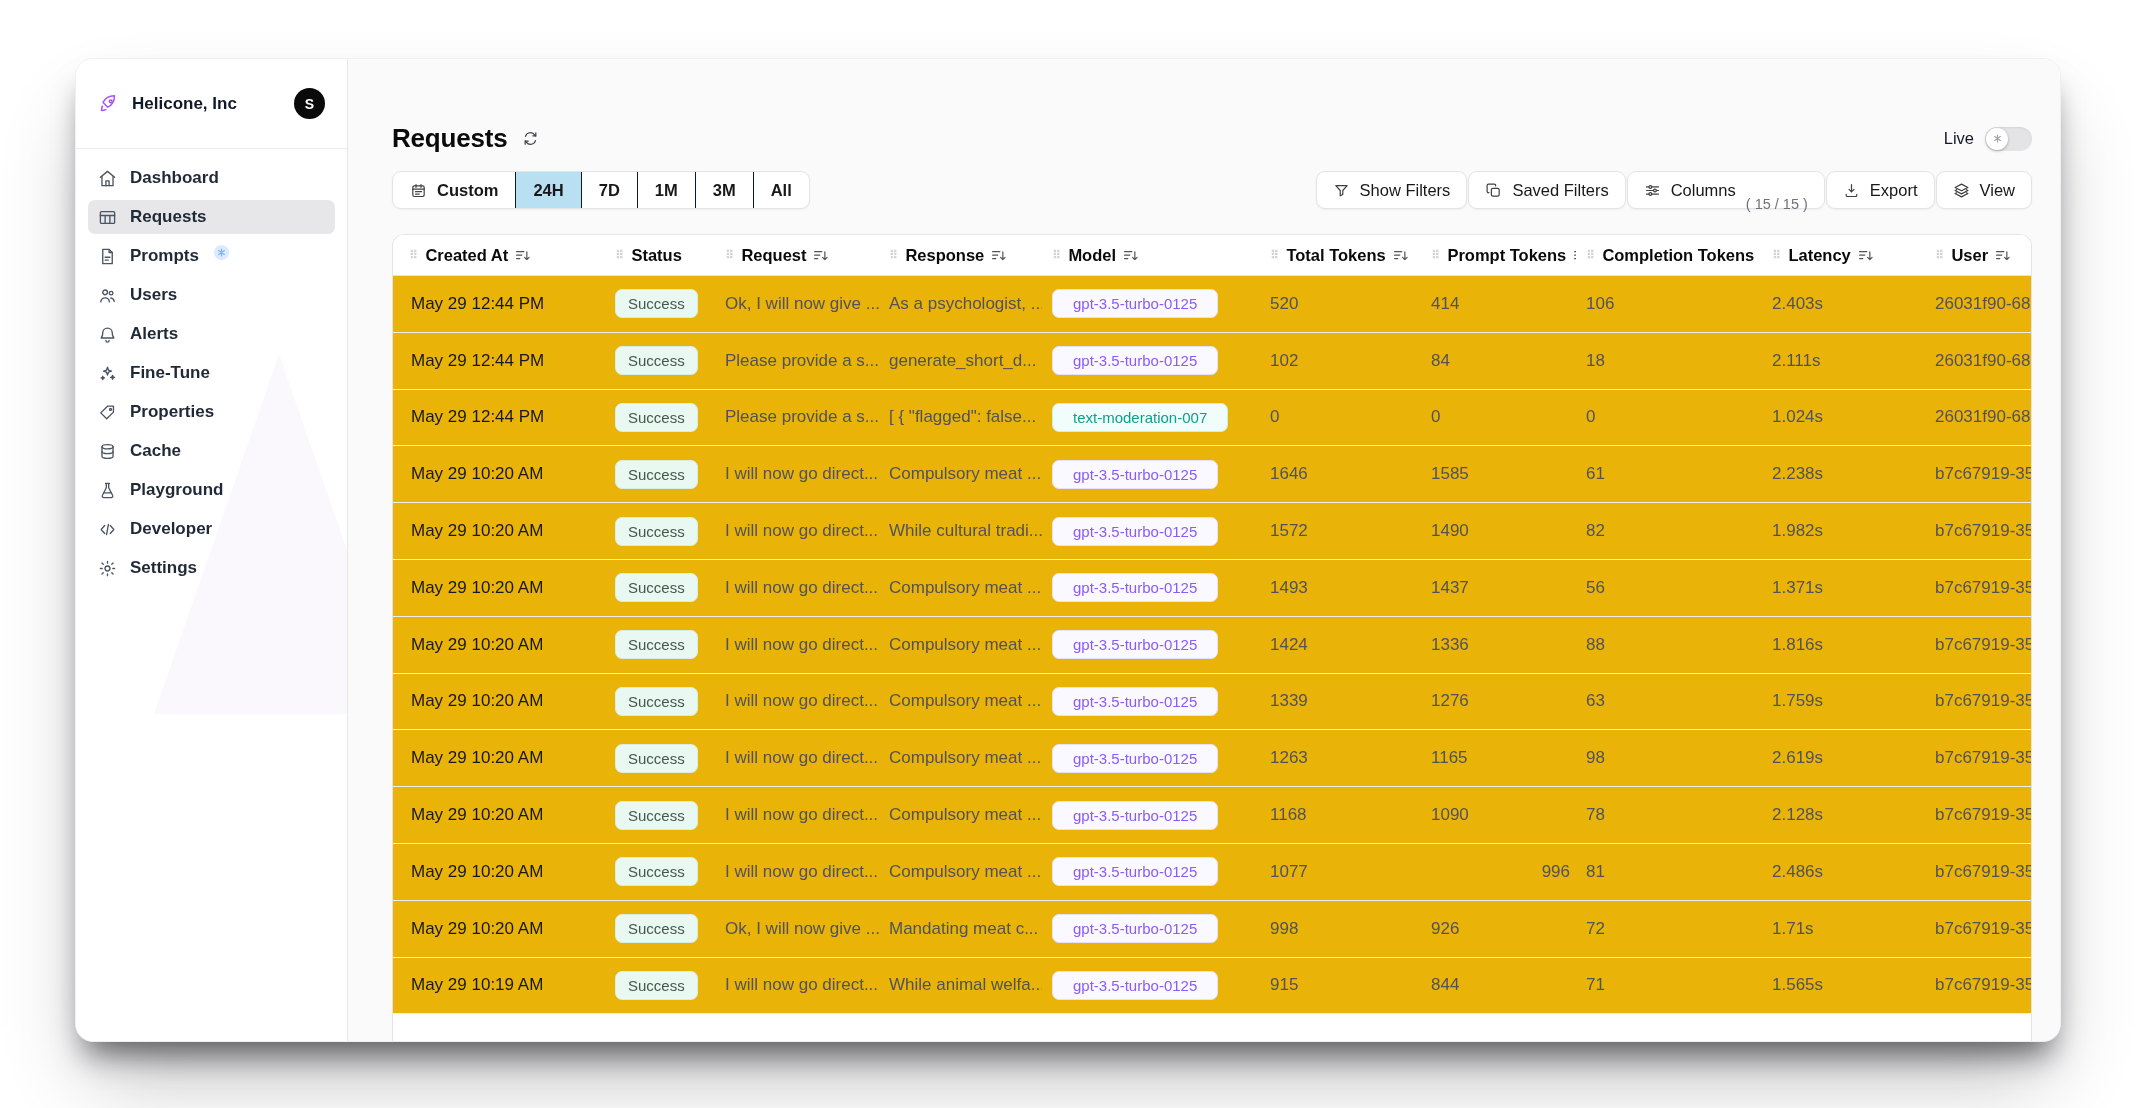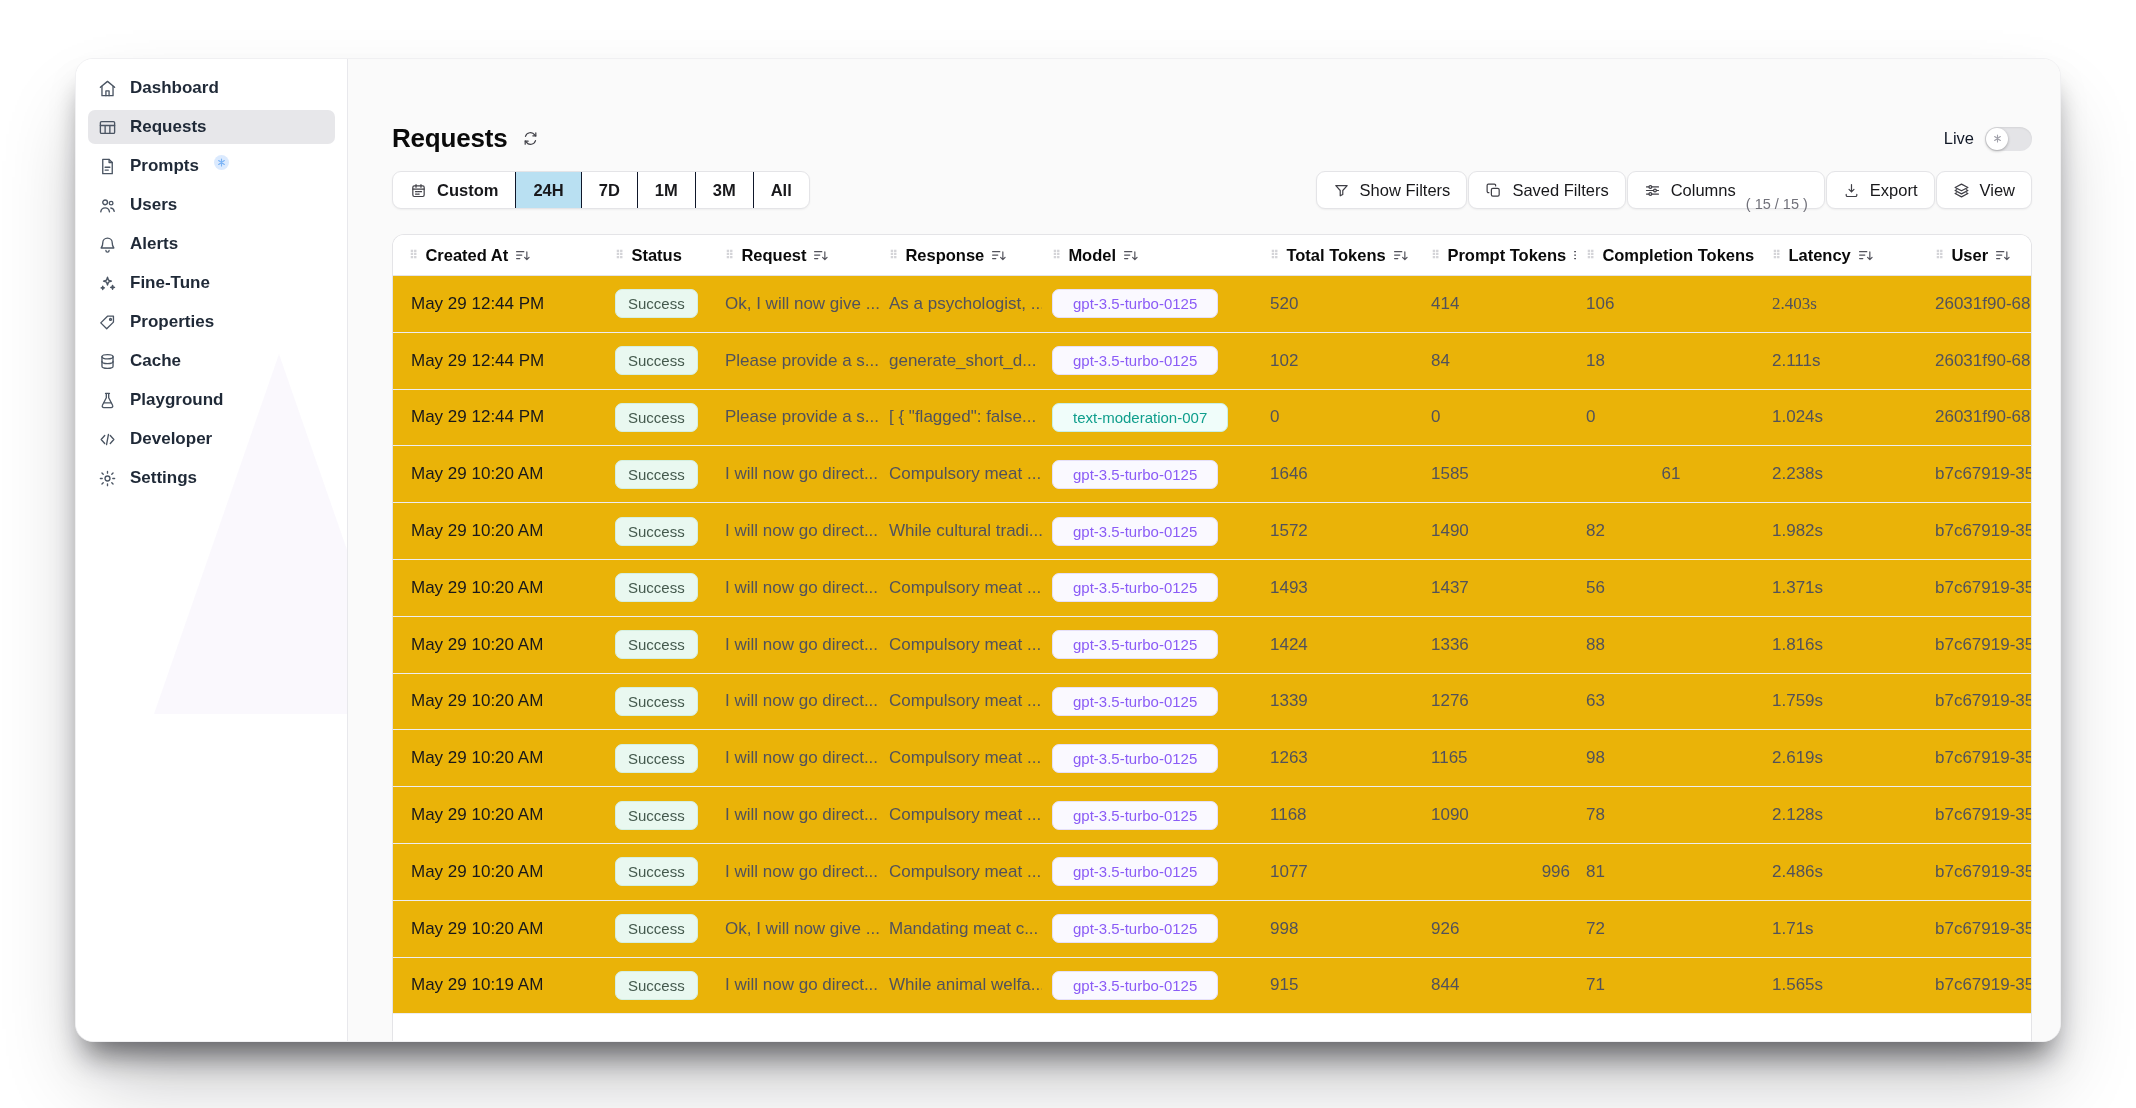--- a/index.html
+++ b/index.html
@@ -77,20 +77,31 @@
   .badge-model { display: inline-block; background: #faf9ff; border: 1px solid #e6e0f8; color: #8b5cf6;
     font-size: 15px; font-weight: 500; padding: 5px 20px; border-radius: 7px; }
   .badge-model.teal { background: #f0fdfa; border-color: #c9f0e6; color: #0f9e8c; }
 </style>
 </head>
 <body>
 
 <div class="card">
   <aside class="sidebar">
     <div class="watermark"></div>
+    <div class="org-row">
+      <span id="logo-slot">
+          <svg class="ic rocket" viewBox="0 0 24 24">
+            <path d="M5 15c-1 2.5-1 5-1 5s2.5 0 5-1"></path>
+            <path d="M9.5 14.5 5.8 10.8c2.8-5.5 7.4-7.7 13-7.6.1 5.6-2.1 10.2-7.6 13z"></path>
+            <circle cx="14.5" cy="9.5" r="1.6"></circle>
+          </svg>
+        </span>
+      <span class="org-name">Helicone, Inc</span>
+      <div class="avatar">S</div>
+    </div>
     <nav class="nav" id="nav">
         <div class="nav-item">
           <span>
             <svg class="ic " viewBox="0 0 24 24">
               <path d="M3 10.5 12 3l9 7.5"></path>
               <path d="M5 9.3V21h14V9.3"></path>
               <path d="M10 21v-6h4v6"></path>
             </svg>
           </span>
           <span>Dashboard</span>
@@ -399,21 +410,21 @@
       <div class="tbody" id="tbody">
           <div class="tr">
             <div class="td date" style="width: 212px;">May 29 12:44 PM</div>
             <div class="td" style="width: 110px;"><span class="badge-status">Success</span></div>
             <div class="td" style="width: 164px;">Ok, I will now give ...</div>
             <div class="td" style="width: 163px;">As a psychologist, ...</div>
             <div class="td" style="width: 218px;"><span class="badge-model ">gpt-3.5-turbo-0125</span></div>
             <div class="td" style="width: 161px;">520</div>
             <div class="td" style="width: 155px;">414</div>
             <div class="td" style="width: 186px;">106</div>
-            <div class="td" style="width: 163px; font-family: Liberation Serif, serif;">2.403s</div>
+            <div class="td" style="width: 163px;">2.403s</div>
             <div class="td" style="width: 116px;">26031f90-68</div>
           </div>
           <div class="tr">
             <div class="td date" style="width: 212px;">May 29 12:44 PM</div>
             <div class="td" style="width: 110px;"><span class="badge-status">Success</span></div>
             <div class="td" style="width: 164px;">Please provide a s...</div>
             <div class="td" style="width: 163px;">generate_short_d...</div>
             <div class="td" style="width: 218px;"><span class="badge-model ">gpt-3.5-turbo-0125</span></div>
             <div class="td" style="width: 161px;">102</div>
             <div class="td" style="width: 155px;">84</div>
@@ -434,21 +445,21 @@
             <div class="td" style="width: 116px;">26031f90-68</div>
           </div>
           <div class="tr">
             <div class="td date" style="width: 212px;">May 29 10:20 AM</div>
             <div class="td" style="width: 110px;"><span class="badge-status">Success</span></div>
             <div class="td" style="width: 164px;">I will now go direct...</div>
             <div class="td" style="width: 163px;">Compulsory meat ...</div>
             <div class="td" style="width: 218px;"><span class="badge-model ">gpt-3.5-turbo-0125</span></div>
             <div class="td" style="width: 161px;">1646</div>
             <div class="td" style="width: 155px;">1585</div>
-            <div class="td" style="width: 186px; text-align: center;">61</div>
+            <div class="td" style="width: 186px;">61</div>
             <div class="td" style="width: 163px;">2.238s</div>
             <div class="td" style="width: 116px;">b7c67919-35</div>
           </div>
           <div class="tr">
             <div class="td date" style="width: 212px;">May 29 10:20 AM</div>
             <div class="td" style="width: 110px;"><span class="badge-status">Success</span></div>
             <div class="td" style="width: 164px;">I will now go direct...</div>
             <div class="td" style="width: 163px;">While cultural tradi...</div>
             <div class="td" style="width: 218px;"><span class="badge-model ">gpt-3.5-turbo-0125</span></div>
             <div class="td" style="width: 161px;">1572</div>

